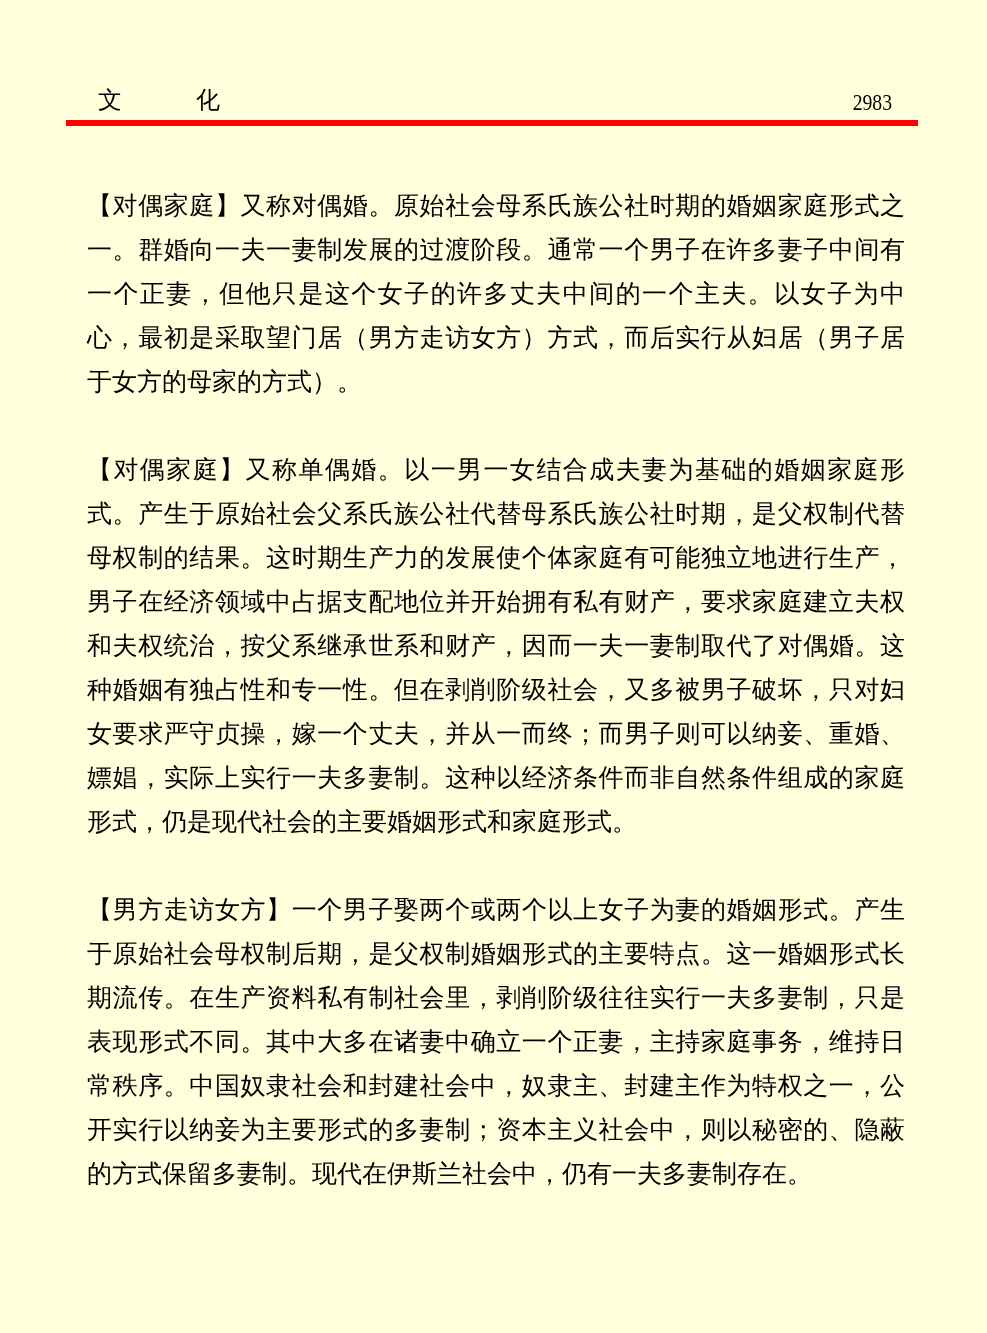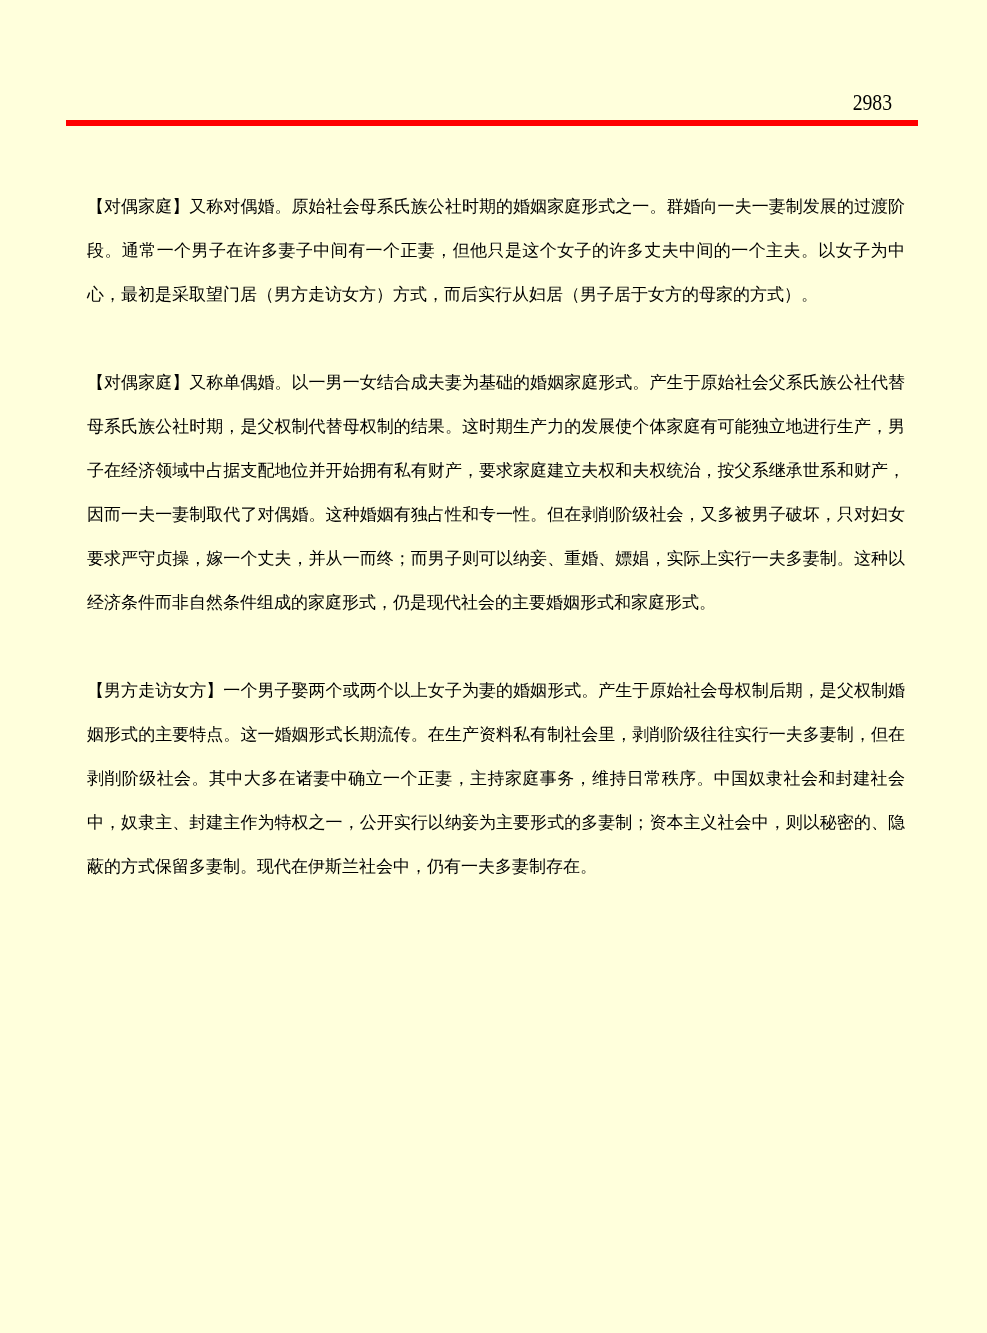--- a/index.html
+++ b/index.html
@@ -50,21 +50,21 @@
       background: #ff0000;
     }
     .content {
       position: absolute;
       left: 87px;
       top: 184px;
       width: 818px;
     }
     .entry {
       margin: 0 0 44px 0;
-      font-size: 17px;
+      font-size: 25px;
       line-height: 44px;
       text-align: justify;
       text-align-last: left;
     }
     .entry-head {
       font-weight: normal;
     }
     .watermark {
       position: absolute;
       left: 0;
@@ -76,23 +76,24 @@
       font-size: 20px;
       color: #e2e4ee;
       letter-spacing: -0.5px;
       margin-top: 46px;
     }
   </style>
 </head>
 <body>
 
 <div class="header">
+  <span class="header-title">文化</span>
   <span class="page-number">2983</span>
 </div>
 <div class="header-rule"></div>
 
 <div class="content">
   <p class="entry"><span class="entry-head">【对偶家庭】</span><span>又称对偶婚。原始社会母系氏族公社时期的婚姻家庭形式之一。群婚向一夫一妻制发展的过渡阶段。通常一个男子在许多妻子中间有一个正妻，但他只是这个女子的许多丈夫中间的一个主夫。以女子为中心，最初是采取望门居（男方走访女方）方式，而后实行从妇居（男子居于女方的母家的方式）。</span></p>
   <p class="entry"><span class="entry-head">【对偶家庭】</span><span>又称单偶婚。以一男一女结合成夫妻为基础的婚姻家庭形式。产生于原始社会父系氏族公社代替母系氏族公社时期，是父权制代替母权制的结果。这时期生产力的发展使个体家庭有可能独立地进行生产，男子在经济领域中占据支配地位并开始拥有私有财产，要求家庭建立夫权和夫权统治，按父系继承世系和财产，因而一夫一妻制取代了对偶婚。这种婚姻有独占性和专一性。但在剥削阶级社会，又多被男子破坏，只对妇女要求严守贞操，嫁一个丈夫，并从一而终；而男子则可以纳妾、重婚、嫖娼，实际上实行一夫多妻制。这种以经济条件而非自然条件组成的家庭形式，仍是现代社会的主要婚姻形式和家庭形式。</span></p>
-  <p class="entry"><span class="entry-head">【男方走访女方】</span><span>一个男子娶两个或两个以上女子为妻的婚姻形式。产生于原始社会母权制后期，是父权制婚姻形式的主要特点。这一婚姻形式长期流传。在生产资料私有制社会里，剥削阶级往往实行一夫多妻制，但在剥削阶级社会。其中大多在诸妻中确立一个正妻，主持家庭事务，维持日常秩序。中国奴隶社会和封建社会中，奴隶主、封建主作为特权之一，公开实行以纳妾为主要形式的多妻制；资本主义社会中，则以秘密的、隐蔽的方式保留多妻制。现代在伊斯兰社会中，仍有一夫多妻制存在。</span></p>
+  <p class="entry"><span class="entry-head">【男方走访女方】</span><span>一个男子娶两个或两个以上女子为妻的婚姻形式。产生于原始社会母权制后期，是父权制婚姻形式的主要特点。这一婚姻形式长期流传。在生产资料私有制社会里，剥削阶级往往实行一夫多妻制，只是表现形式不同。其中大多在诸妻中确立一个正妻，主持家庭事务，维持日常秩序。中国奴隶社会和封建社会中，奴隶主、封建主作为特权之一，公开实行以纳妾为主要形式的多妻制；资本主义社会中，则以秘密的、隐蔽的方式保留多妻制。现代在伊斯兰社会中，仍有一夫多妻制存在。</span></p>
 </div>
 
 <div class="watermark">Green Apple Data Center</div>
 
 </body></html>

